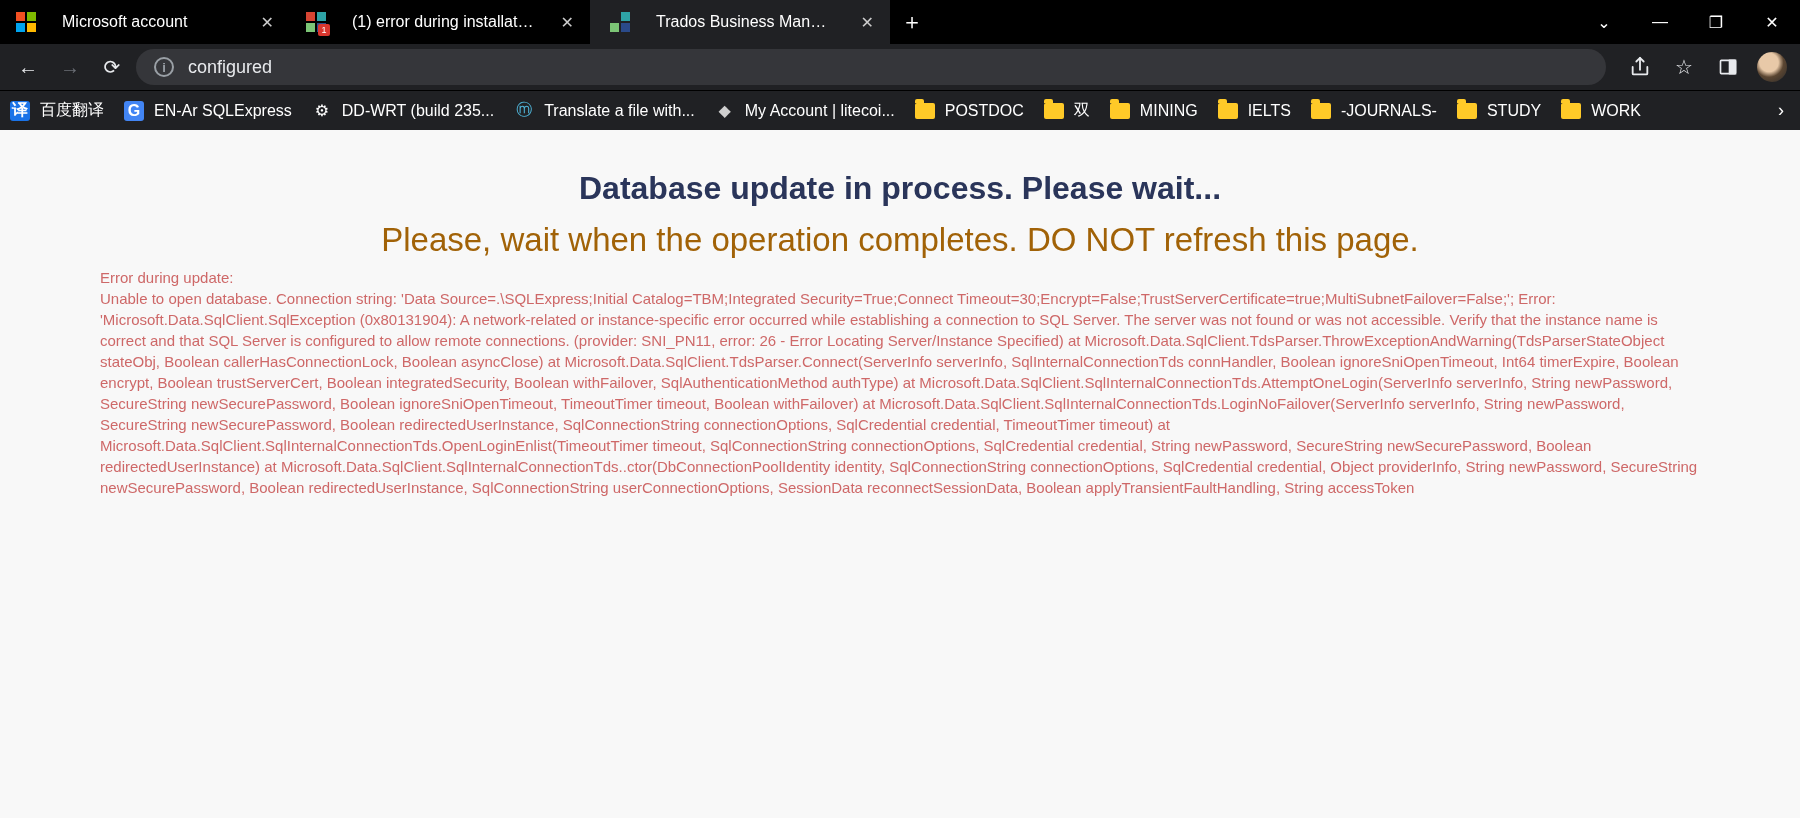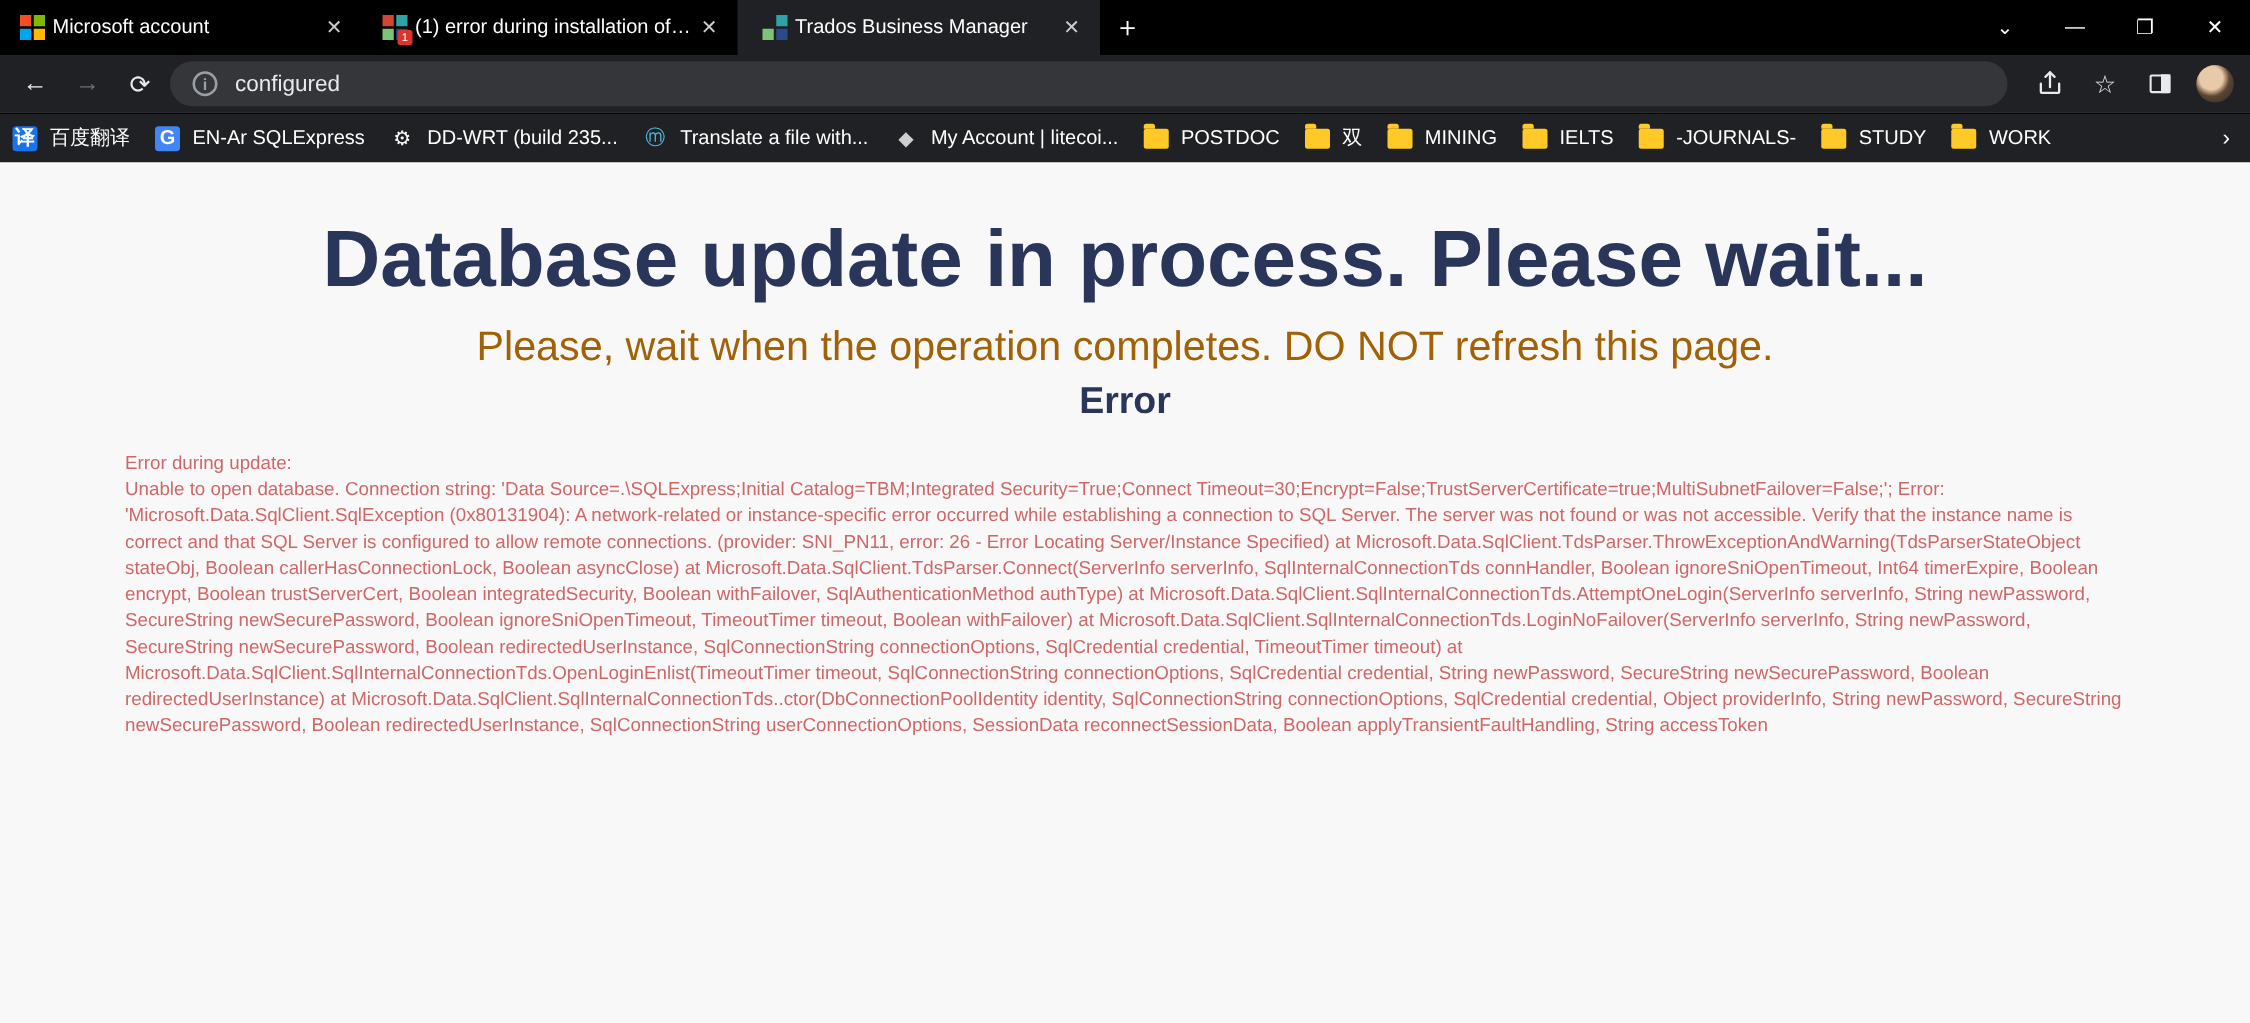--- a/index.html
+++ b/index.html
@@ -1,20 +1,20 @@
 <!DOCTYPE html>
 <html><head>
   <meta charset="utf-8">
   <style>
     * { margin: 0; padding: 0; box-sizing: border-box; }
     body { font-family: "Segoe UI", Arial, sans-serif; background: #f8f8f8; width: 1800px; height: 818px; overflow: hidden; }
 
     
     .titlebar { background: #000; height: 44px; display: flex; align-items: stretch; }
-    .tab { display: flex; align-items: center; gap: 6px; padding: 0 16px; height: 100%; color: #fff; font-size: 16px; min-width: 290px; max-width: 300px; }
+    .tab { display: flex; align-items: center; gap: 26px; padding: 0 16px; height: 100%; color: #fff; font-size: 16px; min-width: 290px; max-width: 300px; }
     .tab.inactive { background: #000; }
     .tab.active { background: #202124; padding-left: 20px; }
     .tab .favicon { width: 20px; height: 20px; display: inline-flex; align-items: center; justify-content: center; flex-shrink: 0; }
     .tab .title { flex: 1; white-space: nowrap; overflow: hidden; text-overflow: ellipsis; }
     .tab .close { color: #ccc; font-size: 16px; flex-shrink: 0; cursor: pointer; }
     .newtab { display: flex; align-items: center; justify-content: center; width: 44px; color: #fff; font-size: 22px; cursor: pointer; }
     .window-controls { margin-left: auto; display: flex; align-items: center; }
     .window-controls .wc { width: 56px; height: 100%; display: flex; align-items: center; justify-content: center; color: #fff; font-size: 16px; cursor: pointer; }
 
     
@@ -55,21 +55,21 @@
     .bm .bicon { width: 20px; height: 20px; display: inline-flex; align-items: center; justify-content: center; font-size: 16px; }
     .folder-icon { width: 20px; height: 16px; background: #ffca28; border-radius: 2px; position: relative; }
     .folder-icon::before { content: ""; position: absolute; top: -4px; left: 0; width: 9px; height: 4px; background: #ffca28; border-radius: 2px 2px 0 0; }
     .blue-square { width: 20px; height: 20px; background: #1a73e8; border-radius: 3px; display: flex; align-items: center; justify-content: center; color: #fff; font-size: 13px; font-weight: bold; }
     .gtransicon { width: 20px; height: 20px; background: #4285f4; border-radius: 3px; display: flex; align-items: center; justify-content: center; color: #fff; font-size: 11px; font-weight: bold; }
     .ddwrt-icon { width: 20px; height: 20px; display: flex; align-items: center; justify-content: center; color: #fff; font-size: 18px; }
     .chevmore { margin-left: auto; color: #fff; font-size: 18px; cursor: pointer; padding-right: 6px; }
 
     
     .page { background: #f8f8f8; padding: 40px 100px 0 100px; height: calc(818px - 44px - 46px - 40px); overflow: hidden; }
-    .h1 { text-align: center; font-size: 64px; font-weight: 600; color: #2a355a; margin-bottom: 14px; }
+    .h1 { text-align: center; font-size: 32px; font-weight: 600; color: #2a355a; margin-bottom: 14px; }
     .h2 { text-align: center; font-size: 33px; font-weight: 400; color: #a16207; margin-bottom: 8px; }
     .h3 { text-align: center; font-size: 30px; font-weight: 600; color: #2a355a; margin-bottom: 22px; }
     .errtext { color: #ce6868; font-size: 15px; line-height: 1.4; white-space: pre-wrap; word-wrap: break-word; }
   </style>
 </head>
 <body>
 
 <div class="titlebar">
   <div class="tab inactive">
     <span class="favicon">
@@ -208,16 +208,15 @@
         <span class="folder-icon"></span>
       </span>
     <span>WORK</span>
   </div>
   <div class="chevmore">›</div>
 </div>
 
 <div class="page">
   <div class="h1">Database update in process. Please wait...</div>
   <div class="h2">Please, wait when the operation completes. DO NOT refresh this page.</div>
-  <div class="h3">Error</div>
   <div class="errtext">Error during update:
 Unable to open database. Connection string: 'Data Source=.\SQLExpress;Initial Catalog=TBM;Integrated Security=True;Connect Timeout=30;Encrypt=False;TrustServerCertificate=true;MultiSubnetFailover=False;'; Error: 'Microsoft.Data.SqlClient.SqlException (0x80131904): A network-related or instance-specific error occurred while establishing a connection to SQL Server. The server was not found or was not accessible. Verify that the instance name is correct and that SQL Server is configured to allow remote connections. (provider: SNI_PN11, error: 26 - Error Locating Server/Instance Specified) at Microsoft.Data.SqlClient.TdsParser.ThrowExceptionAndWarning(TdsParserStateObject stateObj, Boolean callerHasConnectionLock, Boolean asyncClose) at Microsoft.Data.SqlClient.TdsParser.Connect(ServerInfo serverInfo, SqlInternalConnectionTds connHandler, Boolean ignoreSniOpenTimeout, Int64 timerExpire, Boolean encrypt, Boolean trustServerCert, Boolean integratedSecurity, Boolean withFailover, SqlAuthenticationMethod authType) at Microsoft.Data.SqlClient.SqlInternalConnectionTds.AttemptOneLogin(ServerInfo serverInfo, String newPassword, SecureString newSecurePassword, Boolean ignoreSniOpenTimeout, TimeoutTimer timeout, Boolean withFailover) at Microsoft.Data.SqlClient.SqlInternalConnectionTds.LoginNoFailover(ServerInfo serverInfo, String newPassword, SecureString newSecurePassword, Boolean redirectedUserInstance, SqlConnectionString connectionOptions, SqlCredential credential, TimeoutTimer timeout) at Microsoft.Data.SqlClient.SqlInternalConnectionTds.OpenLoginEnlist(TimeoutTimer timeout, SqlConnectionString connectionOptions, SqlCredential credential, String newPassword, SecureString newSecurePassword, Boolean redirectedUserInstance) at Microsoft.Data.SqlClient.SqlInternalConnectionTds..ctor(DbConnectionPoolIdentity identity, SqlConnectionString connectionOptions, SqlCredential credential, Object providerInfo, String newPassword, SecureString newSecurePassword, Boolean redirectedUserInstance, SqlConnectionString userConnectionOptions, SessionData reconnectSessionData, Boolean applyTransientFaultHandling, String accessToken</div>
 </div>
 
 </body></html>

